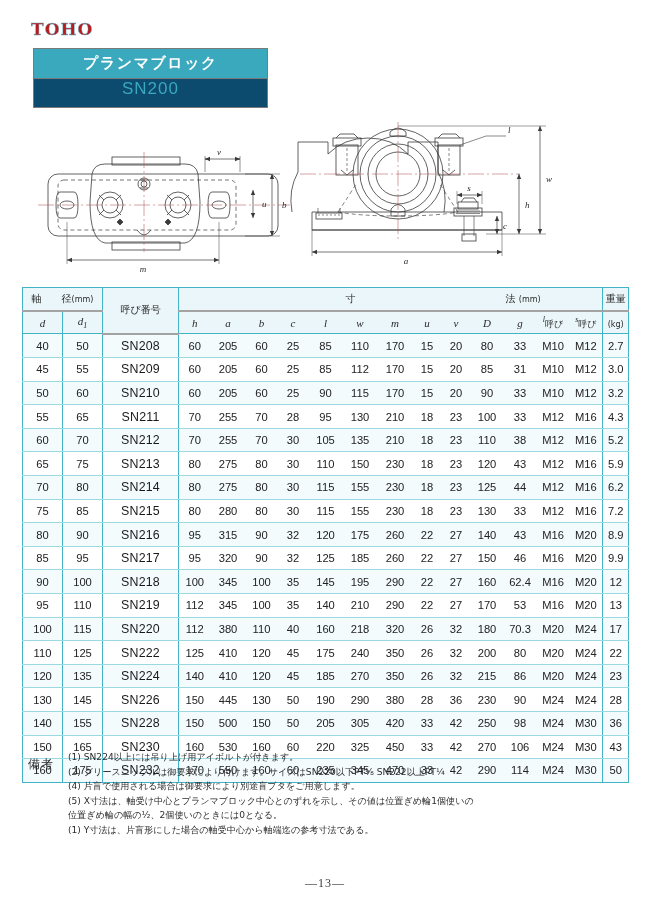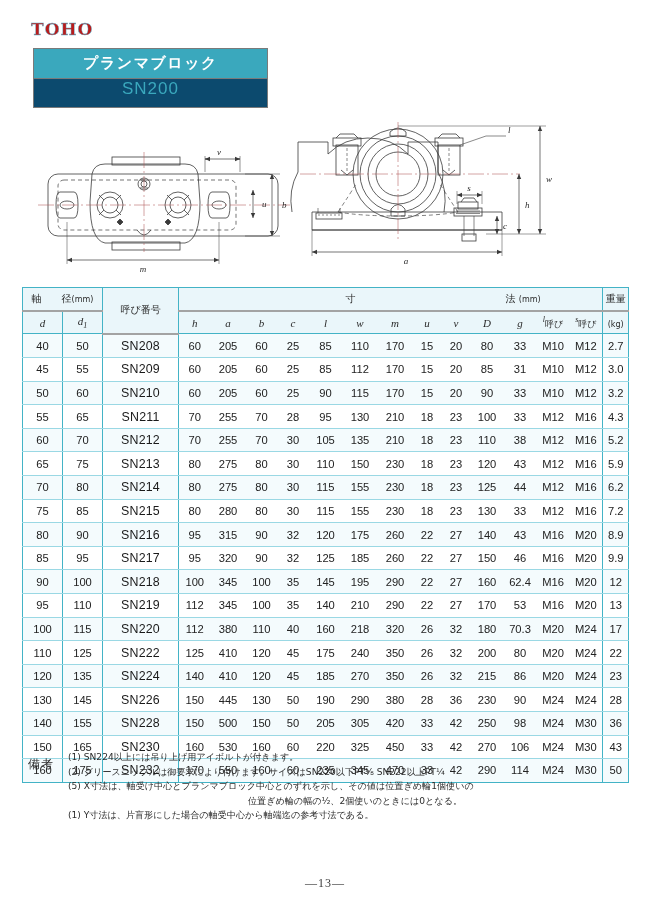--- a/index.html
+++ b/index.html
@@ -134,21 +134,21 @@
     position:absolute;left:0px;top:8px;
     font-size:12px;
     letter-spacing:1px;
     font-family:Liberation Mono, monospace;
   }
   .notes-list{
     margin:0;padding:0;list-style:none;
     margin-left:40px;
   }
   .notes-list li{white-space:nowrap;}
-  .note-cont{margin-left:14px;white-space:nowrap;text-align:center;}
+  .note-cont{white-space:nowrap;}
 
   
   .pagenum{
     position:absolute;left:0;top:876px;width:650px;
     text-align:center;
     font-family:"Liberation Serif", serif;
     font-size:12px;
     color:#3a3a3a;
     letter-spacing:1px;
   }
@@ -762,20 +762,21 @@
           </tr>
         </tbody>
     </table>
   </div>
 
   <div class="notes">
     <div class="notes-head">備考</div>
     <ul class="notes-list" id="notes-list">
         <li>(1) SN224以上には吊り上げ用アイボルトが付きます。</li>
         <li>(2) グリースニップルは御要求により付けます。サイズはSN220以下PT⅛ SN222以上PT¼</li>
+        <li>(4) 片盲で使用される場合は御要求により別途盲ブタをご用意します。</li>
         <li>(5) X寸法は、軸受け中心とプランマブロック中心とのずれを示し、その値は位置ぎめ輪1個使いの</li>
         <li class="note-cont">位置ぎめ輪の幅の⅟₂、2個使いのときには0となる。</li>
         <li>(1) Y寸法は、片盲形にした場合の軸受中心から軸端迄の参考寸法である。</li>
       </ul>
   </div>
 
   <div class="pagenum">—13—</div>
 
 </div>
 

